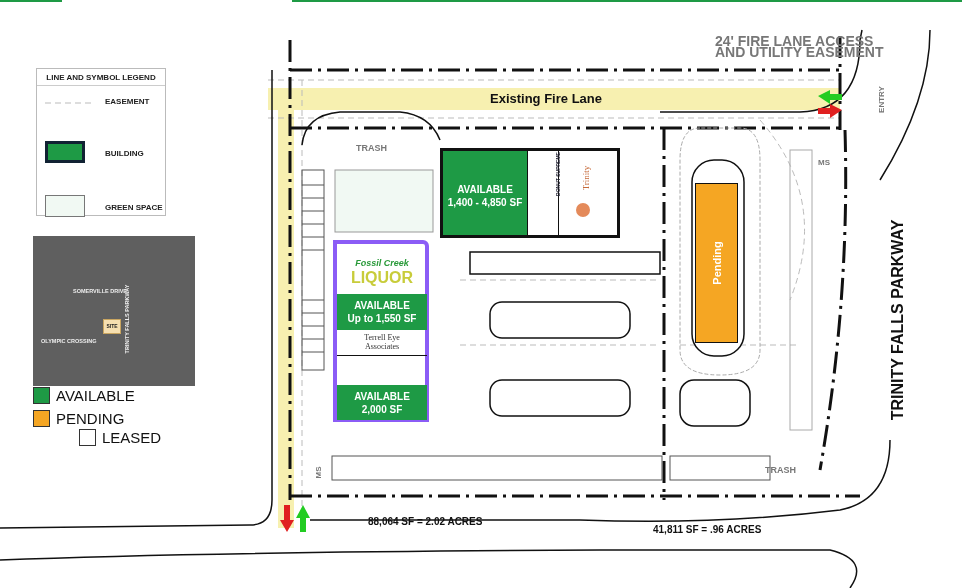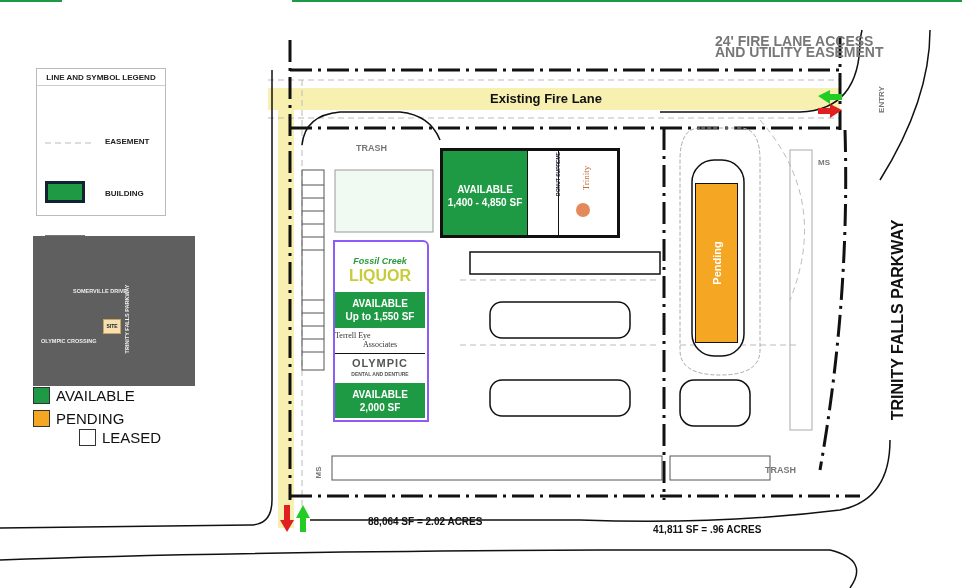--- a/index.html
+++ b/index.html
@@ -1,21 +1,21 @@
 <!DOCTYPE html>
 <html><head>
 <meta charset="utf-8">
 <style>
   html,body{margin:0;padding:0;background:#fff;}
   body{width:962px;height:588px;position:relative;overflow:hidden;font-family:"Liberation Sans",sans-serif;}
   .abs{position:absolute;}
   svg.plan{position:absolute;left:0;top:0;}
   .legend{position:absolute;left:36px;top:68px;width:128px;height:146px;border:1px solid #bbb;background:#fff;}
   .legend .ttl{font-size:8px;font-weight:bold;text-align:center;padding:4px 0 3px;border-bottom:1px solid #ccc;color:#222;}
-  .legend .row{position:absolute;left:0;width:128px;height:20px;margin-top:40px;}
+  .legend .row{position:absolute;left:0;width:128px;height:20px;}
   .legend .lbl{position:absolute;left:68px;top:4px;font-size:8px;font-weight:bold;color:#222;white-space:nowrap;}
   .legend .sym{position:absolute;left:8px;}
   .aerial{position:absolute;left:33px;top:236px;width:162px;height:150px;background:#5f5f5f;overflow:hidden;}
   .aerial .txt{position:absolute;color:#eee;font-size:5.5px;font-weight:bold;white-space:nowrap;}
   .aerial .site{position:absolute;left:70px;top:83px;width:16px;height:13px;background:#f6dfb0;border:1px solid #c9a560;font-size:5px;font-weight:bold;color:#222;text-align:center;line-height:13px;}
   .status{position:absolute;left:33px;height:18px;display:flex;align-items:center;}
   .status .sw{width:15px;height:15px;border:1px solid #333;margin-right:6px;}
   .status .st{font-size:15px;color:#111;}
   .bldtxt{position:absolute;color:#fff;font-weight:bold;text-align:center;line-height:13px;font-size:10px;}
   .firelane{position:absolute;left:490px;top:91px;font-size:13px;font-weight:bold;color:#111;}
@@ -163,36 +163,32 @@
   </div>
   <div class="abs" style="left:84px;top:0;width:30px;height:84px;border-left:1px solid #111;border-right:1px solid #111;">
     <div class="abs" style="left:8px;top:20px;font-size:5px;color:#223;font-weight:bold;transform:rotate(-90deg);white-space:nowrap;">DONUT SUPREME</div>
   </div>
   <div class="abs" style="left:115px;top:0;width:59px;height:84px;">
     <div class="abs" style="left:18px;top:52px;width:14px;height:14px;border-radius:50%;background:#e48a5a;"></div>
     <div class="abs" style="left:16px;top:22px;font-size:9px;color:#c66a3a;font-family:'Liberation Serif',serif;transform:rotate(-90deg);">Trinity</div>
   </div>
 </div>
 
-<div class="abs" style="left:333px;top:240px;width:96px;height:182px;border:2px solid #8b5cf6;border-radius:0 6px 0 0;box-sizing:border-box;background:#fff;">
+<div class="abs" style="left:333px;top:240px;width:96px;height:182px;border:4px solid #8b5cf6;border-radius:0 6px 0 0;box-sizing:border-box;background:#fff;">
   <div class="abs" style="left:0;top:0;width:90px;height:50px;">
     <div class="abs" style="left:0;top:14px;width:90px;text-align:center;font-size:9px;color:#2a9a3a;font-style:italic;font-weight:bold;">Fossil Creek</div>
     <div class="abs" style="left:0;top:25px;width:90px;text-align:center;font-size:16px;color:#c8cc3a;font-weight:bold;">LIQUOR</div>
   </div>
   <div class="abs" style="left:0;top:50px;width:90px;height:36px;background:#1e9a45;">
     <div class="bldtxt" style="left:0;top:5px;width:90px;">AVAILABLE</div>
     <div class="bldtxt" style="left:0;top:18px;width:90px;">Up to 1,550 SF</div>
   </div>
   <div class="abs" style="left:0;top:86px;width:90px;height:25px;border-bottom:1px solid #111;">
-    <div class="abs" style="left:0;top:3px;width:90px;font-size:8px;font-family:'Liberation Serif',serif;color:#333;">Terrell Eye</div>
+    <div class="abs" style="left:0;top:3px;width:90px;text-align:center;font-size:8px;font-family:'Liberation Serif',serif;color:#333;">Terrell Eye</div>
     <div class="abs" style="left:0;top:12px;width:90px;text-align:center;font-size:8px;font-family:'Liberation Serif',serif;color:#333;">Associates</div>
-  </div>
-  <div class="abs" style="left:0;top:111px;width:90px;height:30px;">
-    <div class="abs" style="left:0;top:4px;width:90px;text-align:center;font-size:11px;font-weight:bold;color:#555;letter-spacing:1px;">OLYMPIC</div>
-    <div class="abs" style="left:0;top:18px;width:90px;text-align:center;font-size:5px;font-weight:bold;color:#555;">DENTAL AND DENTURE</div>
   </div>
   <div class="abs" style="left:0;top:141px;width:90px;height:35px;background:#1e9a45;">
     <div class="bldtxt" style="left:0;top:5px;width:90px;">AVAILABLE</div>
     <div class="bldtxt" style="left:0;top:18px;width:90px;">2,000 SF</div>
   </div>
 </div>
 
 <div class="abs" style="left:695px;top:183px;width:43px;height:160px;background:#f5a623;border:1.5px solid #111;box-sizing:border-box;">
   <div class="abs" style="left:50%;top:50%;transform:translate(-50%,-50%) rotate(-90deg);color:#fff;font-weight:bold;font-size:11px;">Pending</div>
 </div>

